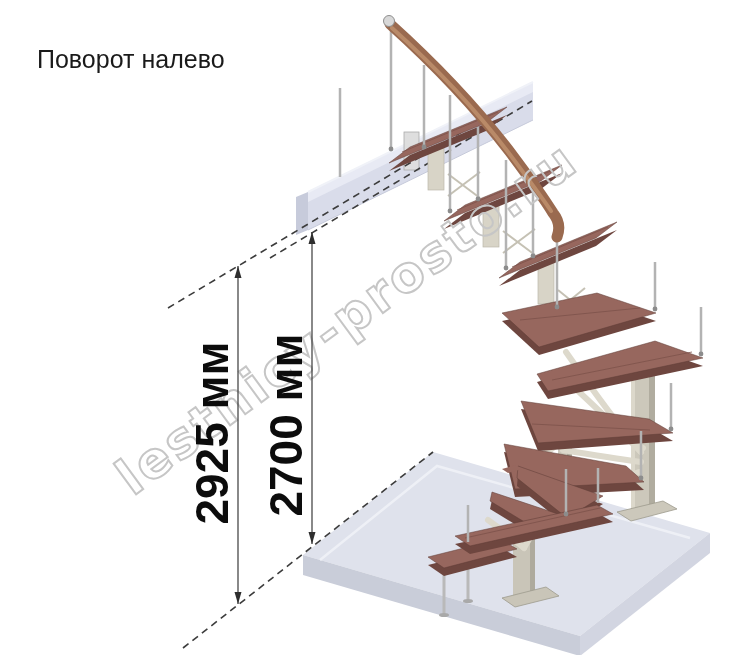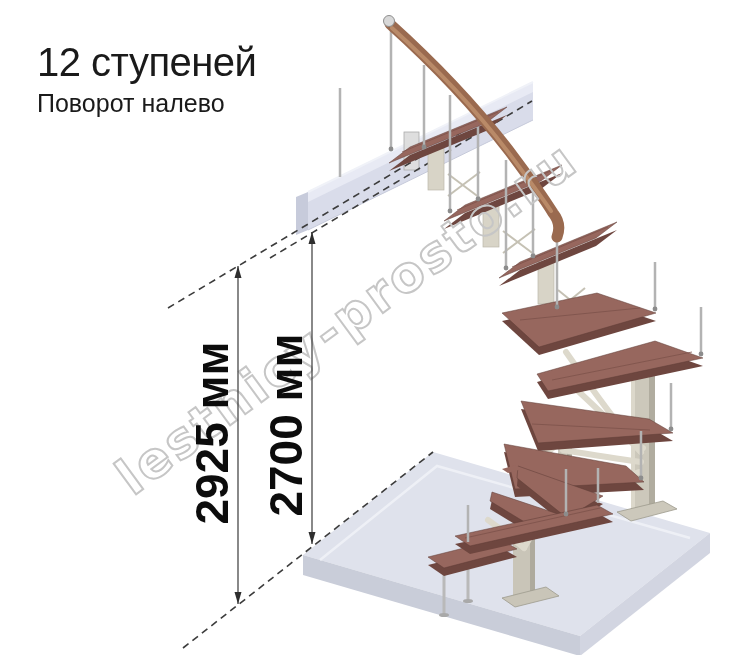--- a/index.html
+++ b/index.html
@@ -201,17 +201,16 @@
     </g>
     <g>
       <line x1="312" y1="232" x2="312" y2="544" stroke="#3a3a3a" stroke-width="1.2"></line>
       <polygon points="312,232 308.5,244 315.5,244" fill="#2e2e2e"></polygon>
       <polygon points="312,544 308.5,532 315.5,532" fill="#2e2e2e"></polygon>
       <text class="dim-label" x="302" y="425" text-anchor="middle" transform="rotate(-90 302 425)">2700 мм</text>
     </g>
   </svg>
 
   <div id="title-block">
-    <div class="heading">12 ступеней</div>
     <div class="subheading">Поворот налево</div>
   </div>
 
 </div>
 
 </body></html>

